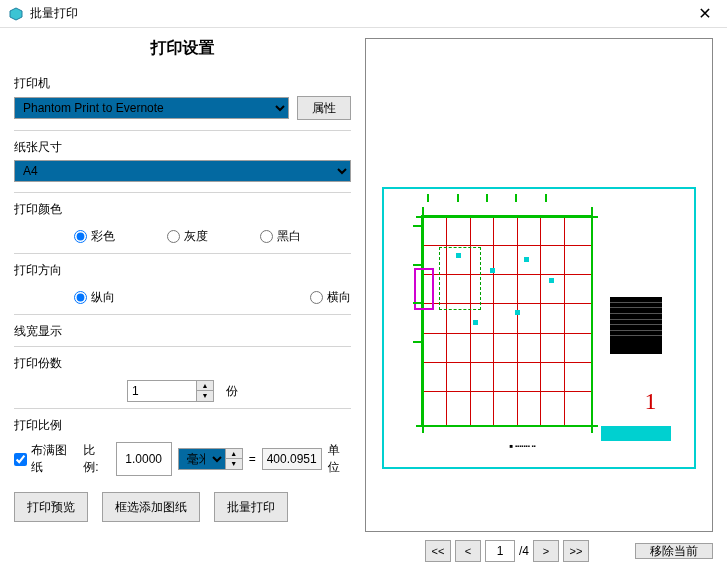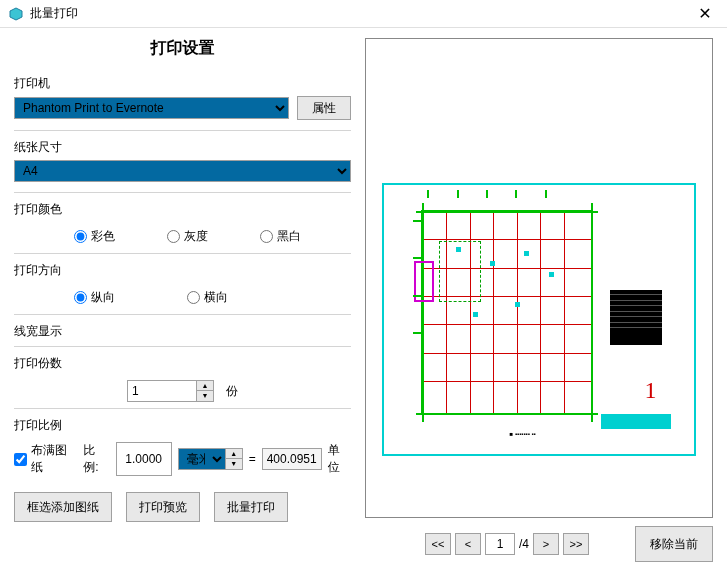--- a/index.html
+++ b/index.html
@@ -11,21 +11,21 @@
     .close-btn { width: 28px; height: 24px; display: flex; align-items: center; justify-content: center; font-size: 16px; cursor: pointer; }
     .body { flex: 1; display: flex; }
     .left-panel { width: 365px; padding: 6px 14px 6px 14px; display: flex; flex-direction: column; }
     .panel-title { text-align: center; font-size: 16px; font-weight: bold; margin: 4px 0 10px; }
     .section-label { font-size: 12px; margin: 6px 0 4px; }
     select { height: 22px; border: 1px solid #a0a0a0; background: #0369a1; padding: 0 4px; font-size: 12px; }
     .row { display: flex; align-items: center; gap: 8px; }
     .btn { border: 1px solid #a0a0a0; background: #e8e8e8; height: 24px; padding: 0 14px; cursor: pointer; font-size: 12px; display: inline-flex; align-items: center; justify-content: center; }
     .printer-select { flex: 1; }
     .radio-row { display: flex; align-items: center; padding: 6px 0 6px 60px; gap: 52px; }
-    .radio-row2 { padding-left: 60px; gap: 72px; }
+    .radio-row2 { padding-left: 60px; gap: 72px; justify-content: space-between; }
     .radio-item { display: flex; align-items: center; gap: 4px; }
     input[type="radio"] { width: 13px; height: 13px; }
     hr { border: none; border-top: 1px solid #d4d4d4; margin: 2px 0; }
     .copies-row { display: flex; align-items: center; justify-content: center; gap: 12px; padding: 4px 0; }
     .spinner-wrap { display: flex; align-items: center; }
     .spinner-input { width: 70px; height: 22px; border: 1px solid #a0a0a0; padding: 0 4px; text-align: left; }
     .spinner-btns { display: flex; flex-direction: column; border: 1px solid #a0a0a0; border-left: none; }
     .spin-btn { width: 16px; height: 10px; background: #e8e8e8; font-size: 7px; line-height: 10px; text-align: center; cursor: pointer; border-bottom: 1px solid #a0a0a0; }
     .spin-btn:last-child { border-bottom: none; }
     .ratio-row { display: flex; align-items: center; gap: 6px; padding: 4px 0; }
@@ -154,22 +154,22 @@
             <div class="spin-btn">▲</div>
             <div class="spin-btn">▼</div>
           </div>
         </div>
         <span>=</span>
         <input class="result-input" readonly="" value="400.0951" style="">
         <span>单位</span>
       </div>
 
       <div class="bottom-btns">
+        <button class="btn">打印预览</button>
         <button class="btn">框选添加图纸</button>
-        <button class="btn">打印预览</button>
         <button class="btn">批量打印</button>
       </div>
     </div>
 
     <div class="right-panel">
       <div class="preview-box">
         <div class="preview-sheet">
           <div class="sheet-border"></div>
           <div class="sheet-inner">
             <div class="grid-area">
@@ -225,17 +225,17 @@
       </div>
       <div class="nav-row">
         <div class="nav-buttons">
           <div class="nav-btn">&lt;&lt;</div>
           <div class="nav-btn">&lt;</div>
           <input class="page-input" value="1" style="">
           <span class="page-total">/4</span>
           <div class="nav-btn">&gt;</div>
           <div class="nav-btn">&gt;&gt;</div>
         </div>
-        <button class="btn" style="height:36px;">移除当前</button>
+        <button class="btn" style="height:16px;">移除当前</button>
       </div>
     </div>
   </div>
 </div>
 
 </body></html>

